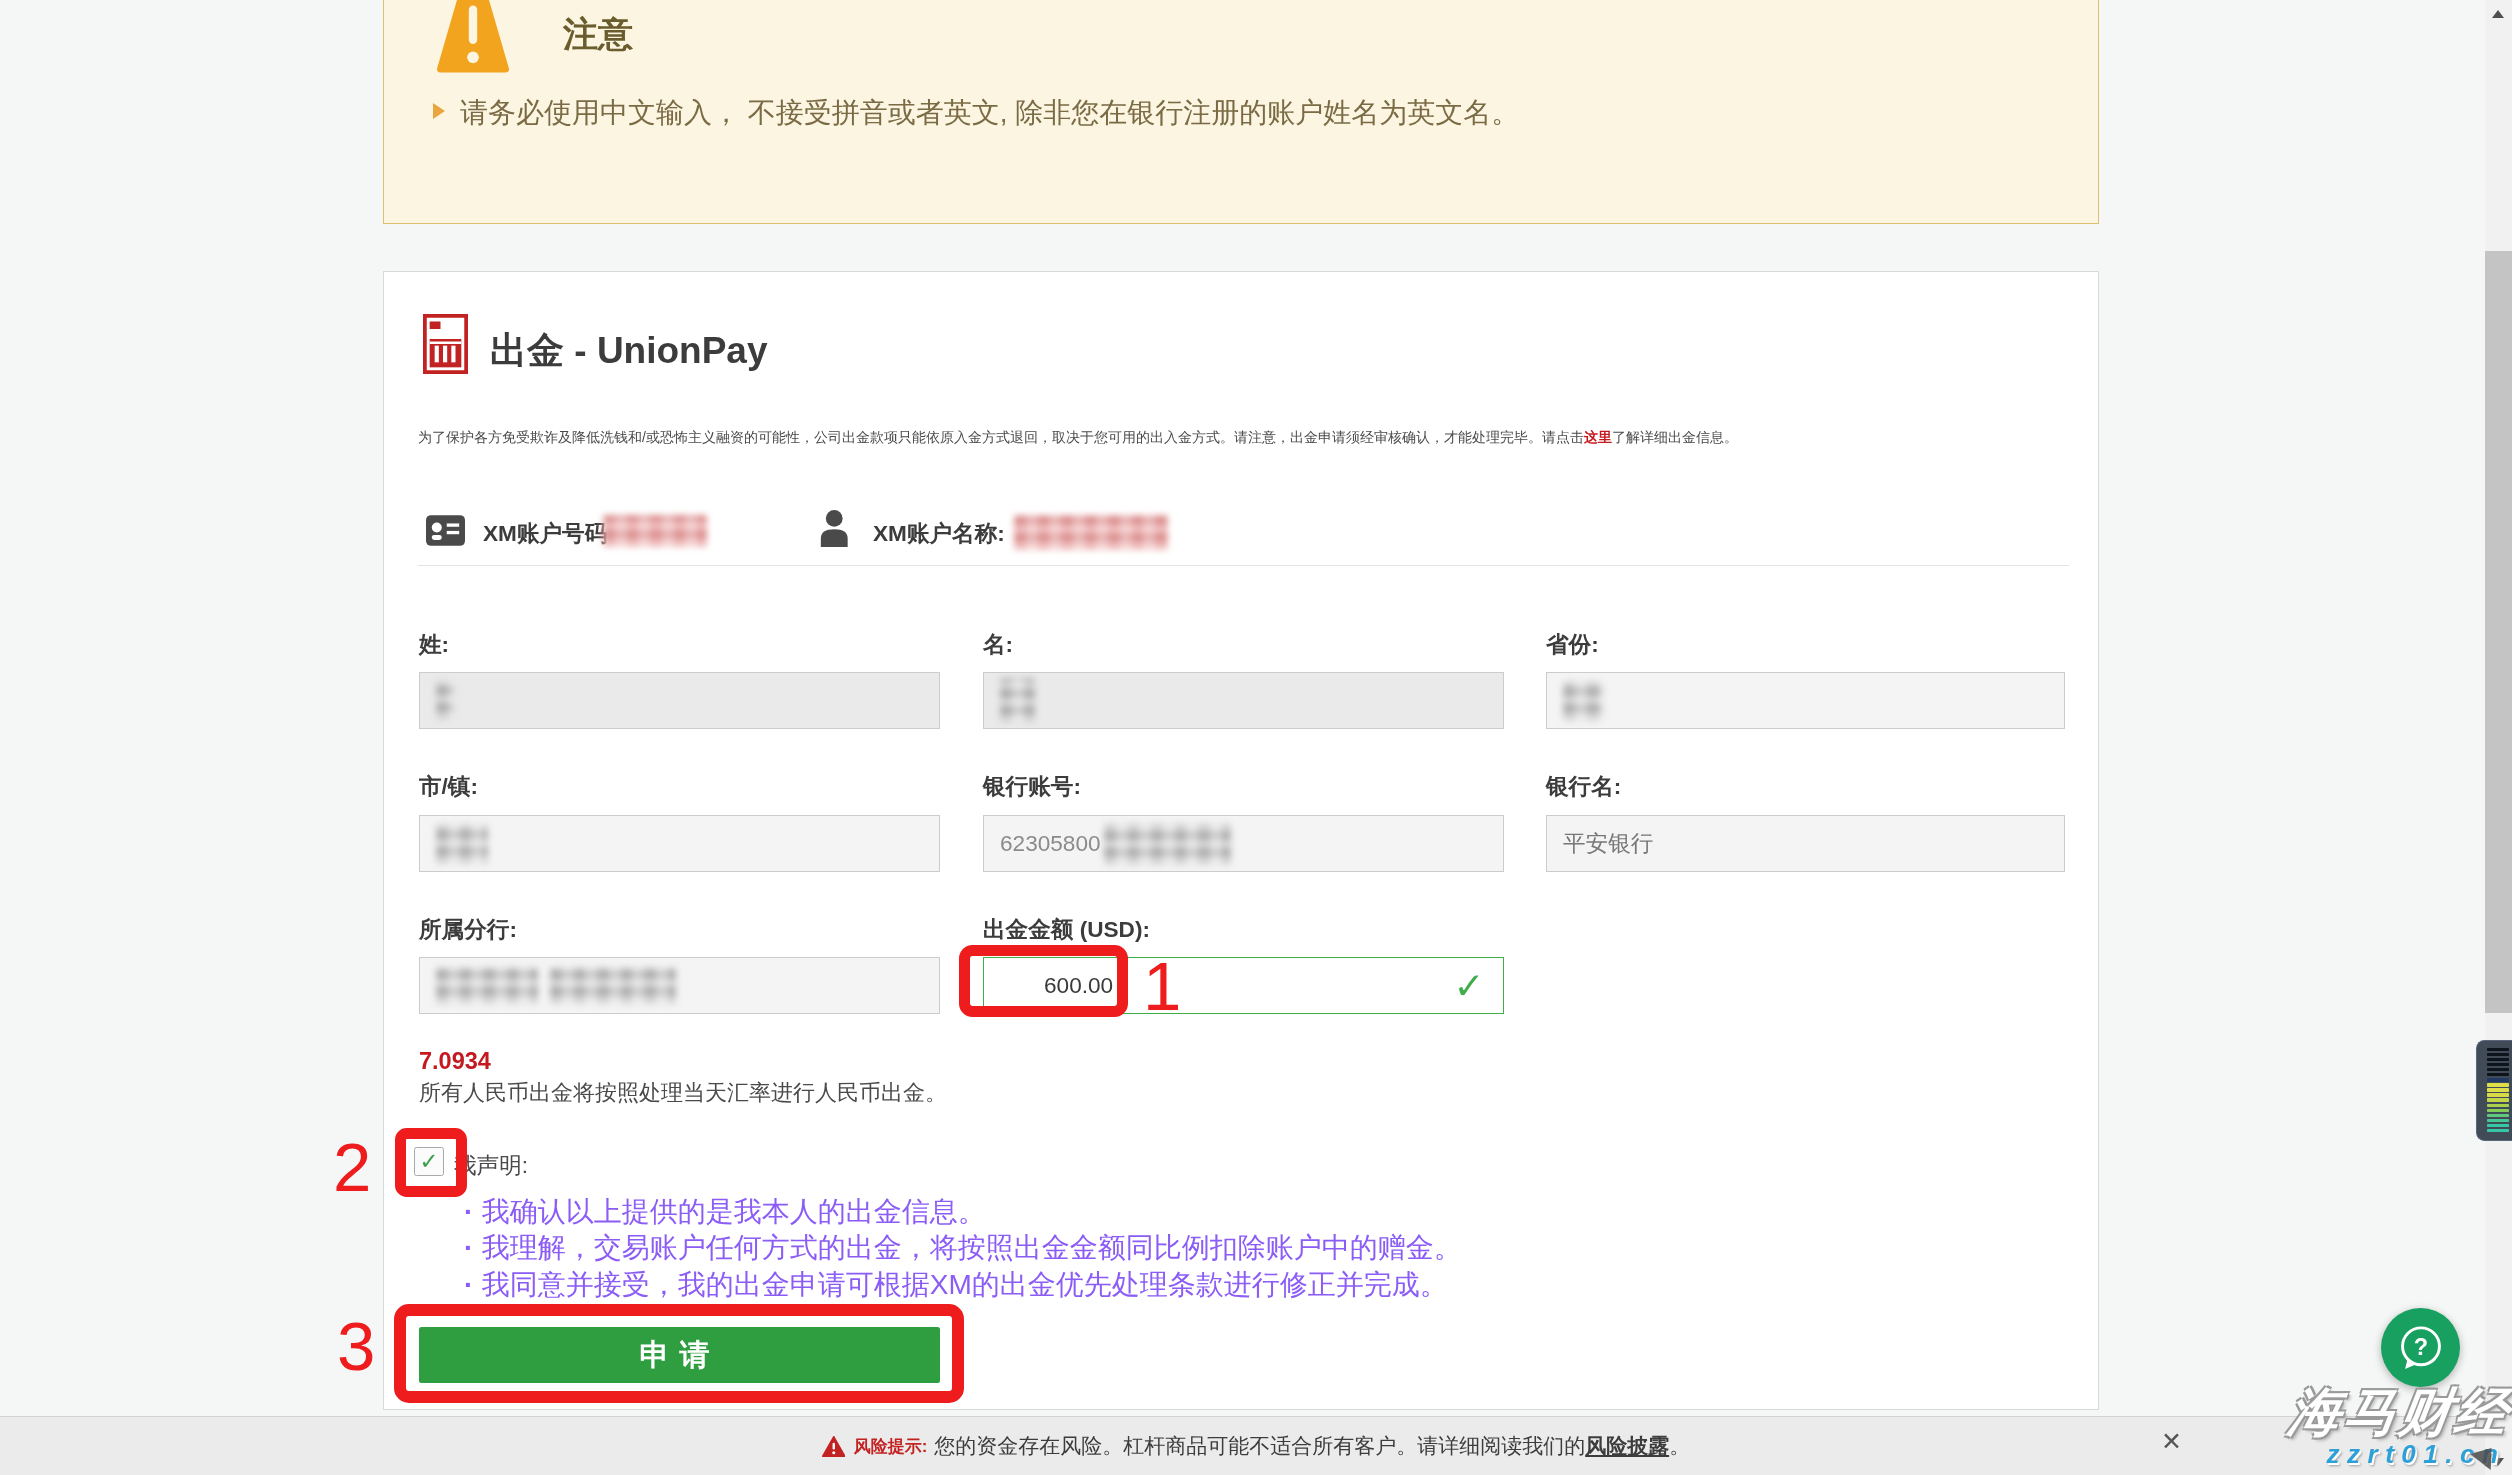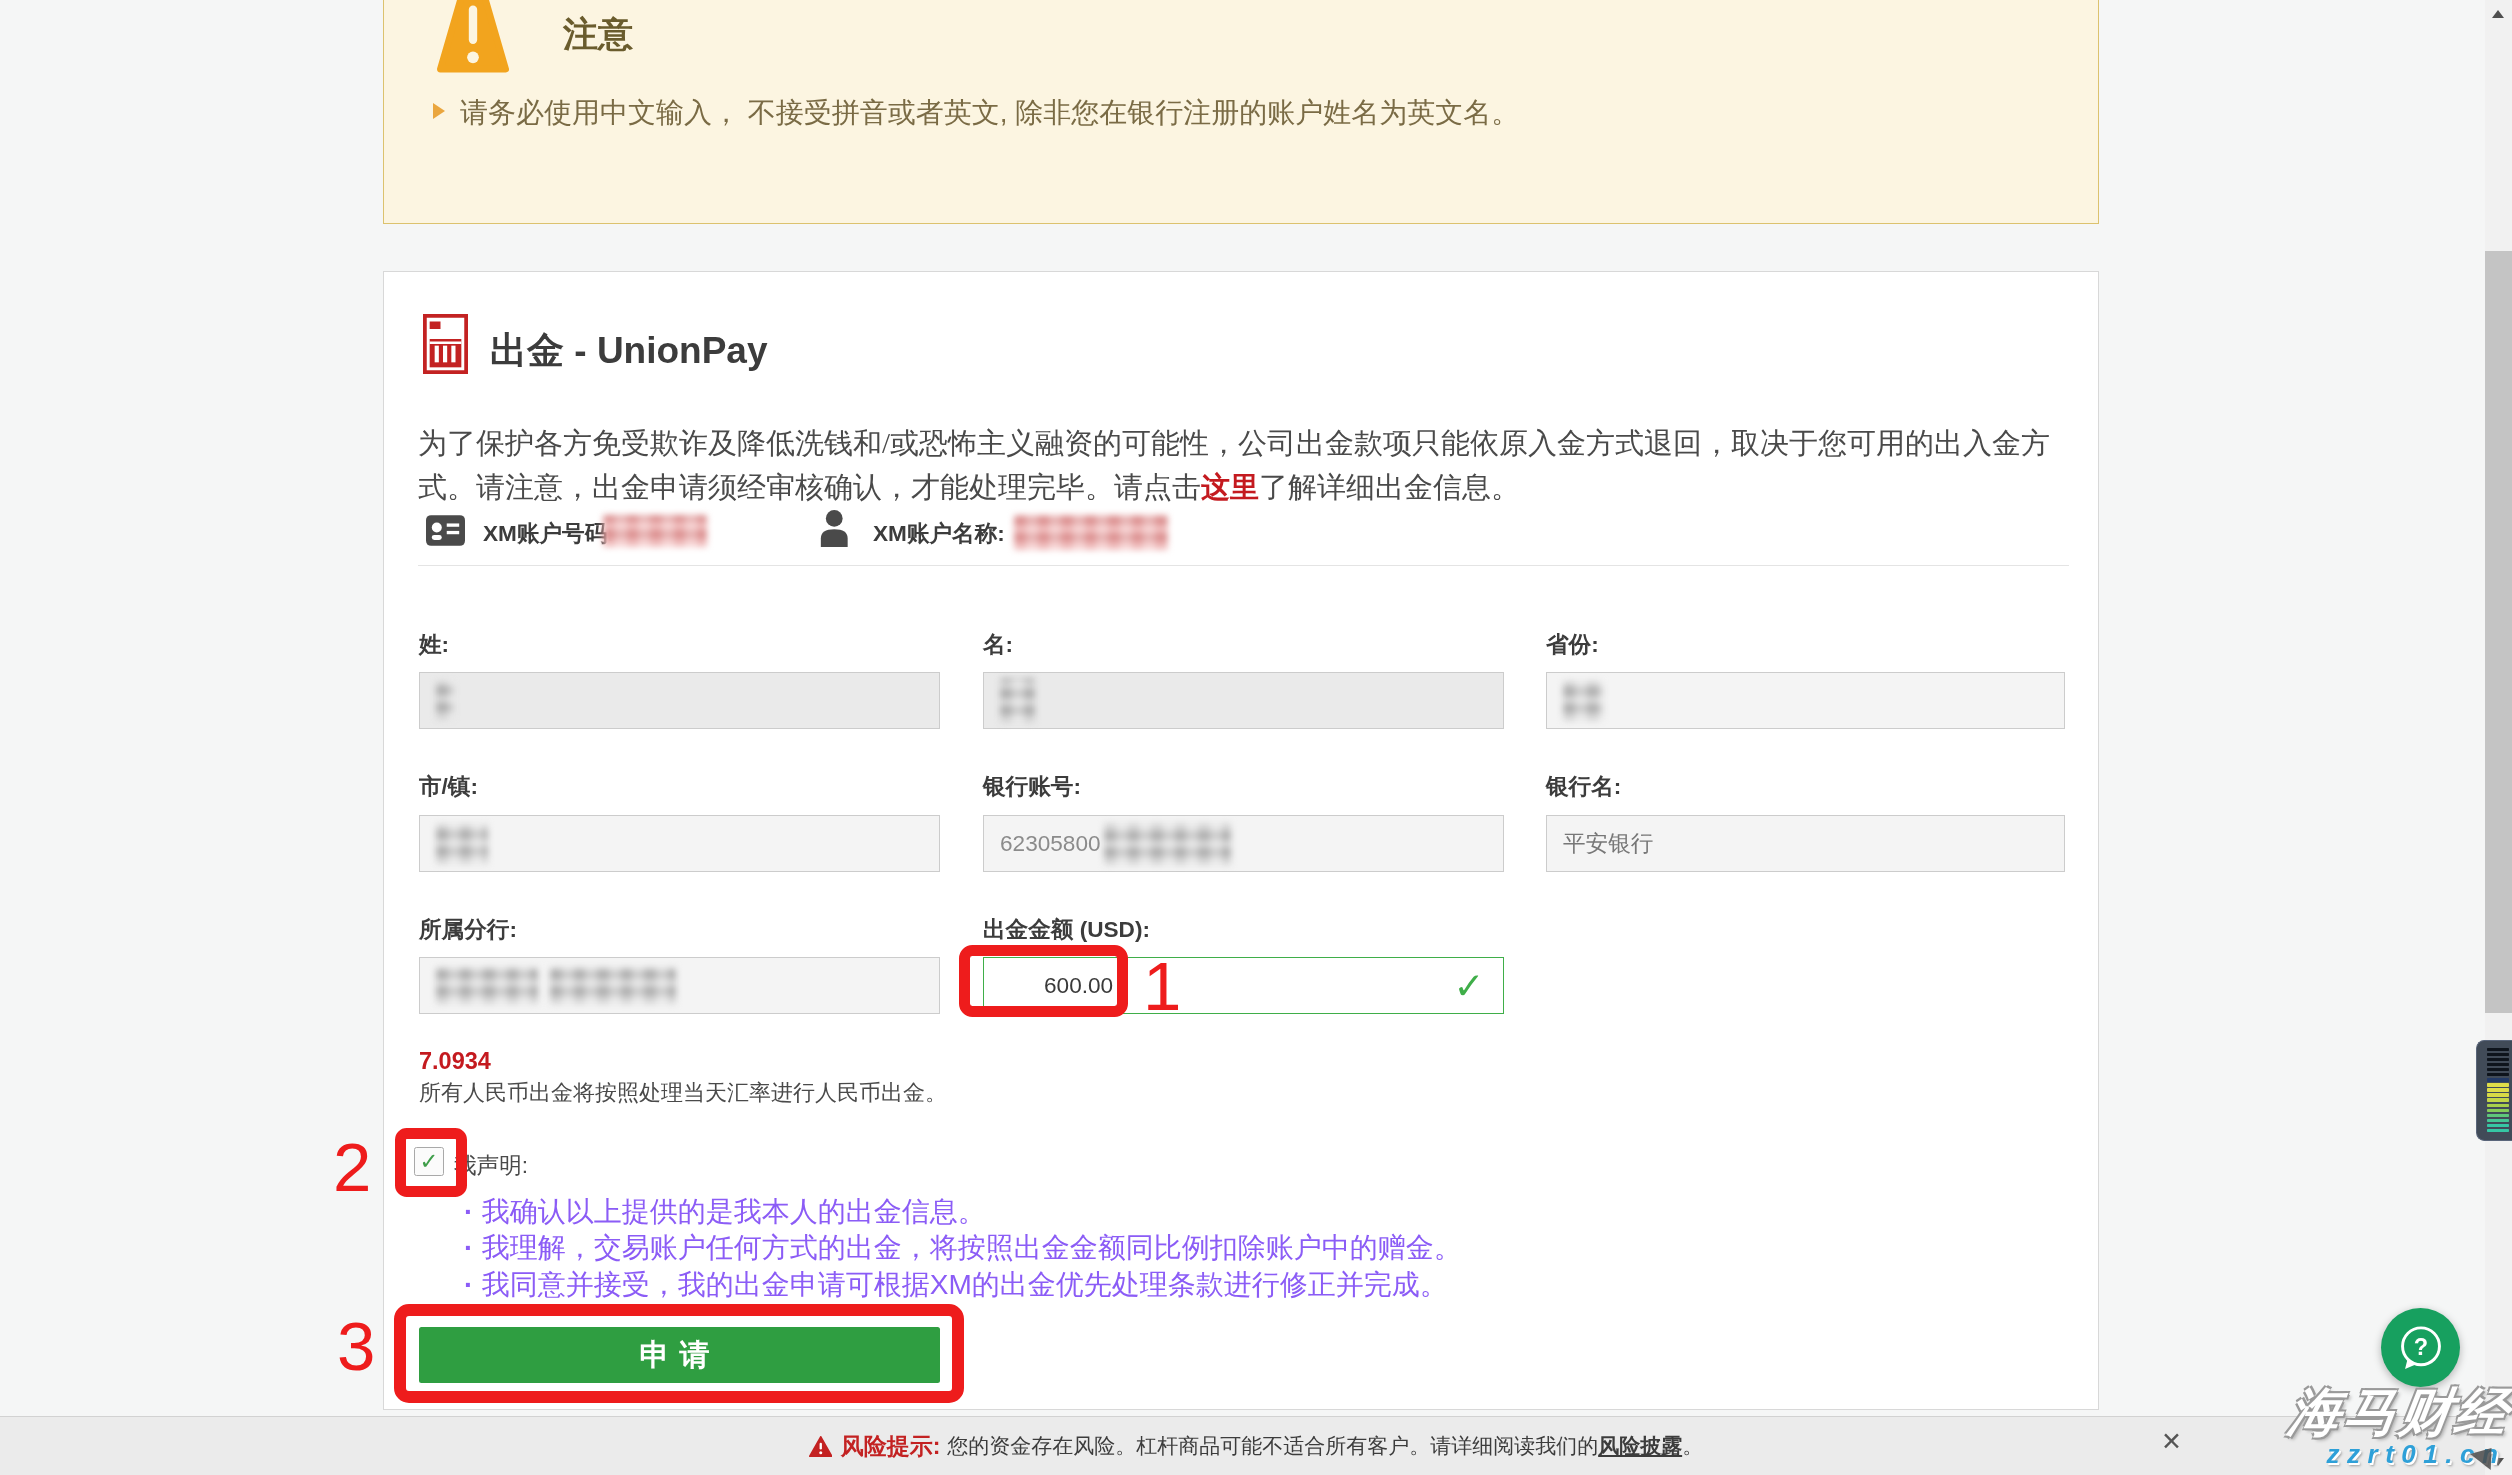--- a/index.html
+++ b/index.html
@@ -15,21 +15,21 @@
   .notice-item { position:absolute; left:49px; display:flex; align-items:flex-start; }
   .notice-item .arrow { width:0; height:0; border-left:12.6px solid #eaa63e; border-top:8.4px solid transparent;
             border-bottom:8.4px solid transparent; margin:4.2px 15px 0 0; flex:none; }
   .notice-item .txt { font-size:28px; color:#7a6b45; line-height:28.5px; }
 
   
   .panel { position:absolute; left:383px; top:271px; width:1716px; height:1139px;
            background:#ffffff; border:0.8px solid #d8d8d8; }
   .panel-title { position:absolute; left:106px; top:54px; font-size:37px; font-weight:bold; color:#3c3c3c; }
   .bank-icon { position:absolute; left:39px; top:42px; }
-  .intro { position:absolute; left:34px; top:149px; width:1657px; font-size:29px; line-height:44px; color:#4a4a4a;font-family:Liberation Serif, serif; }
+  .intro { position:absolute; left:34px; top:149px; width:1657px; font-size:14px; line-height:32px; color:#4a4a4a; }
   .intro a { color:#c41a1f; font-weight:bold; text-decoration:none; }
 
   .acc-label { position:absolute; font-size:22.6px; font-weight:bold; color:#3c3c3c; }
 
   .redact { filter:blur(3.4px); border-radius:2.5px; position:absolute; }
   .redact-red { background-image:
       repeating-linear-gradient(0deg, rgba(255,255,255,.35) 0 8.4px, rgba(0,0,0,.05) 8.4px 17px),
       repeating-linear-gradient(90deg, #e89a9a 0 11.7px, #f3bdbd 11.7px 23.5px); }
   .redact-gray { background-image:
       repeating-linear-gradient(0deg, rgba(255,255,255,.4) 0 8.4px, rgba(0,0,0,.05) 8.4px 17px),
@@ -60,21 +60,21 @@
             border:none; border-radius:2.5px; color:#ffffff; font-size:30px; font-weight:bold;
             letter-spacing:10px; font-family:inherit; cursor:pointer; }
 
   
   .ann-box { position:absolute; border:11.7px solid #ee1c1c; border-radius:13.4px; background:transparent; }
   .ann-num { position:absolute; font-size:69px; color:#ee1c1c; line-height:1; }
 
   
   .risk-bar { position:absolute; left:0; top:1416px; width:2512px; height:59px; background:#ebebeb;
               border-top:0.8px solid #d2d2d2; display:flex; align-items:center; justify-content:center; }
-  .risk-bar .lbl { color:#c32222; font-weight:bold; font-size:23px; margin:0 6.7px 0 8.4px; }
+  .risk-bar .lbl { color:#c32222; font-weight:bold; font-size:17px; margin:0 6.7px 0 8.4px; }
   .risk-bar .txt { color:#3c3c3c; font-size:21px; }
   .risk-bar .lnk { color:#3c3c3c; font-size:21px; font-weight:bold; text-decoration:underline; }
   .risk-close { position:absolute; left:2161px; top:1427px; font-size:25px; color:#555; background:none;
                 border:none; cursor:pointer; font-family:inherit; }
 
   
   .help-btn { position:absolute; left:2381px; top:1308px; width:79px; height:79px; border-radius:50%;
               background:#17a05f; border:none; cursor:pointer; box-shadow:0 2.5px 8.4px rgba(0,0,0,.28);
               display:flex; align-items:center; justify-content:center; }
 

